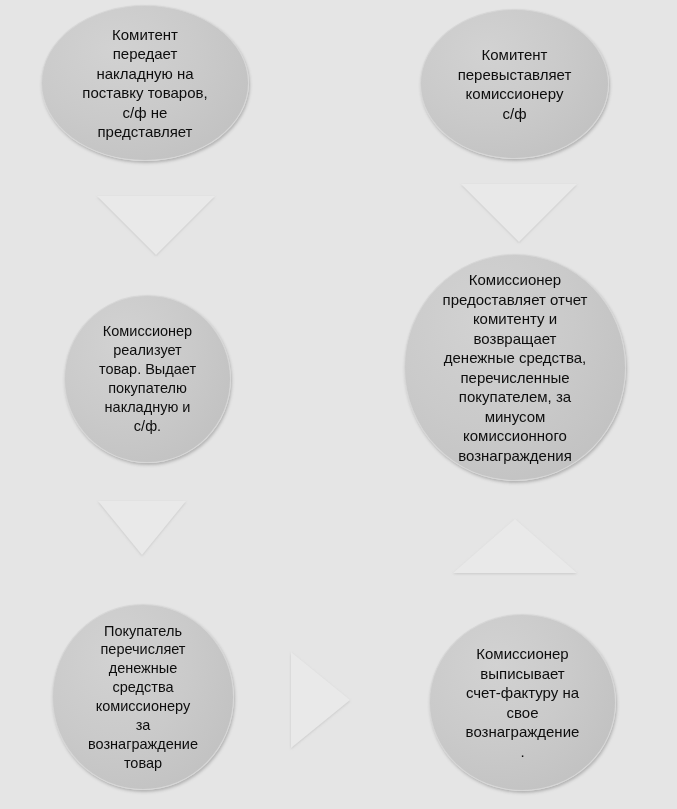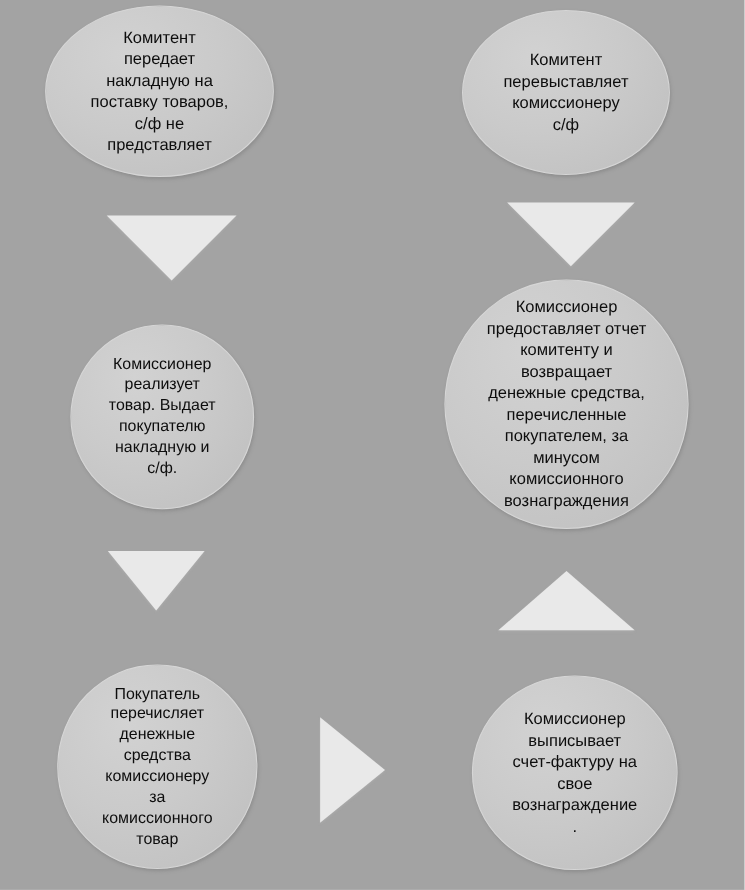--- a/index.html
+++ b/index.html
@@ -7,21 +7,21 @@
     padding: 0;
     background: #ffffff;
   }
   body {
     font-family: "Liberation Sans", sans-serif;
   }
   #canvas {
     position: relative;
     width: 677px;
     height: 809px;
-    background: #a3a3a3;
+    background: #e5e5e5;
     overflow: hidden;
   }
   .node {
     position: absolute;
     box-sizing: border-box;
     border-radius: 50%;
     background: radial-gradient(ellipse at 35% 28%, #d2d2d2 0%, #cacaca 45%, #c2c2c2 80%, #bcbcbc 100%);
     border: 1px solid #d6d6d6;
     box-shadow: 1px 2px 3px rgba(120,120,120,0.45);
     display: flex;
@@ -131,21 +131,21 @@
 вознаграждения</span>
   </div>
 
   <div class="node" id="node-5">
     <span class="label">Покупатель
 перечисляет
 денежные
 средства
 комиссионеру
 за
-комиссионного
+вознаграждение
 товар</span>
   </div>
 
   <div class="node" id="node-6">
     <span class="label">Комиссионер
 выписывает
 счет-фактуру на
 свое
 вознаграждение
 .</span>

